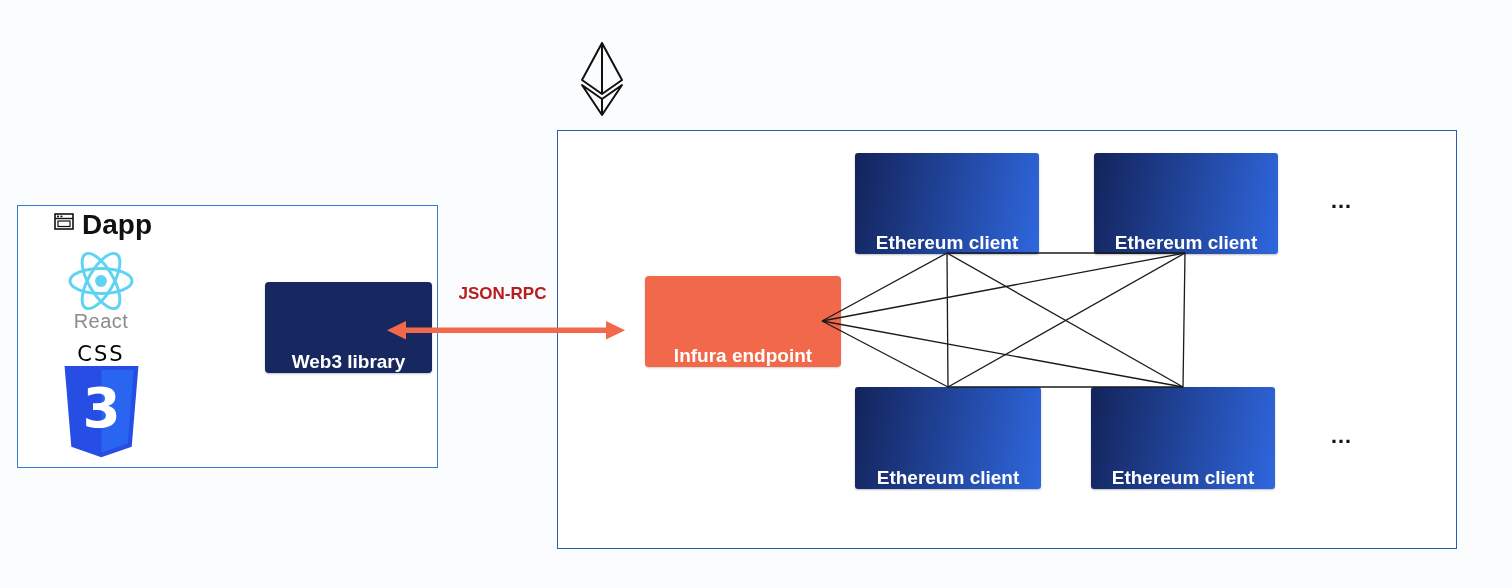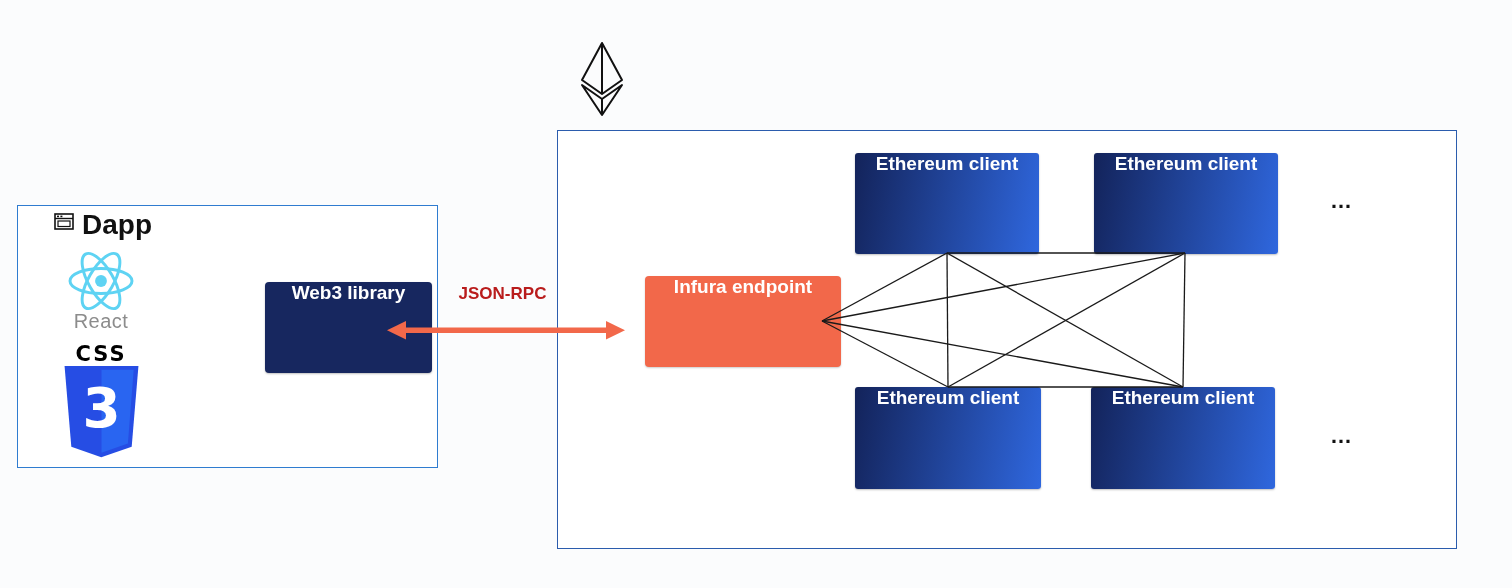--- a/index.html
+++ b/index.html
@@ -35,27 +35,27 @@
   }
   .eth-logo{position:absolute;left:578px;top:40px;width:48px;height:78px;}
   
   .react-logo{position:absolute;left:64px;top:250px;width:74px;height:62px;}
   .react-label{
     position:absolute;left:58px;top:310px;width:86px;
     text-align:center;font-size:20px;color:#8c8c8c;letter-spacing:0.5px;
   }
   .css-wordmark{
     position:absolute;left:64px;top:342px;width:74px;text-align:center;
-    font-size:21px;font-weight:700;color:#000;letter-spacing:2px;
+    font-size:21px;font-weight:400;color:#000;letter-spacing:2px;
     font-family:"DejaVu Sans", sans-serif;
   }
   .css-shield{position:absolute;left:62px;top:366px;width:79px;height:95px;}
   
   .node{
-    position:absolute;display:flex;align-items:flex-start;justify-content:center;
+    position:absolute;display:flex;align-items:flex-end;justify-content:center;
     color:#fff;font-weight:bold;text-align:center;
   }
   .web3-node{
     left:217px;top:282px;width:167px;height:91px;
     background:#17275f;border-radius:4px;font-size:19px;
     box-shadow:0 1px 2px rgba(0,0,0,.25);
     margin-left:48px;
   }
   .infura-node{
     left:625px;top:276px;width:196px;height:91px;

